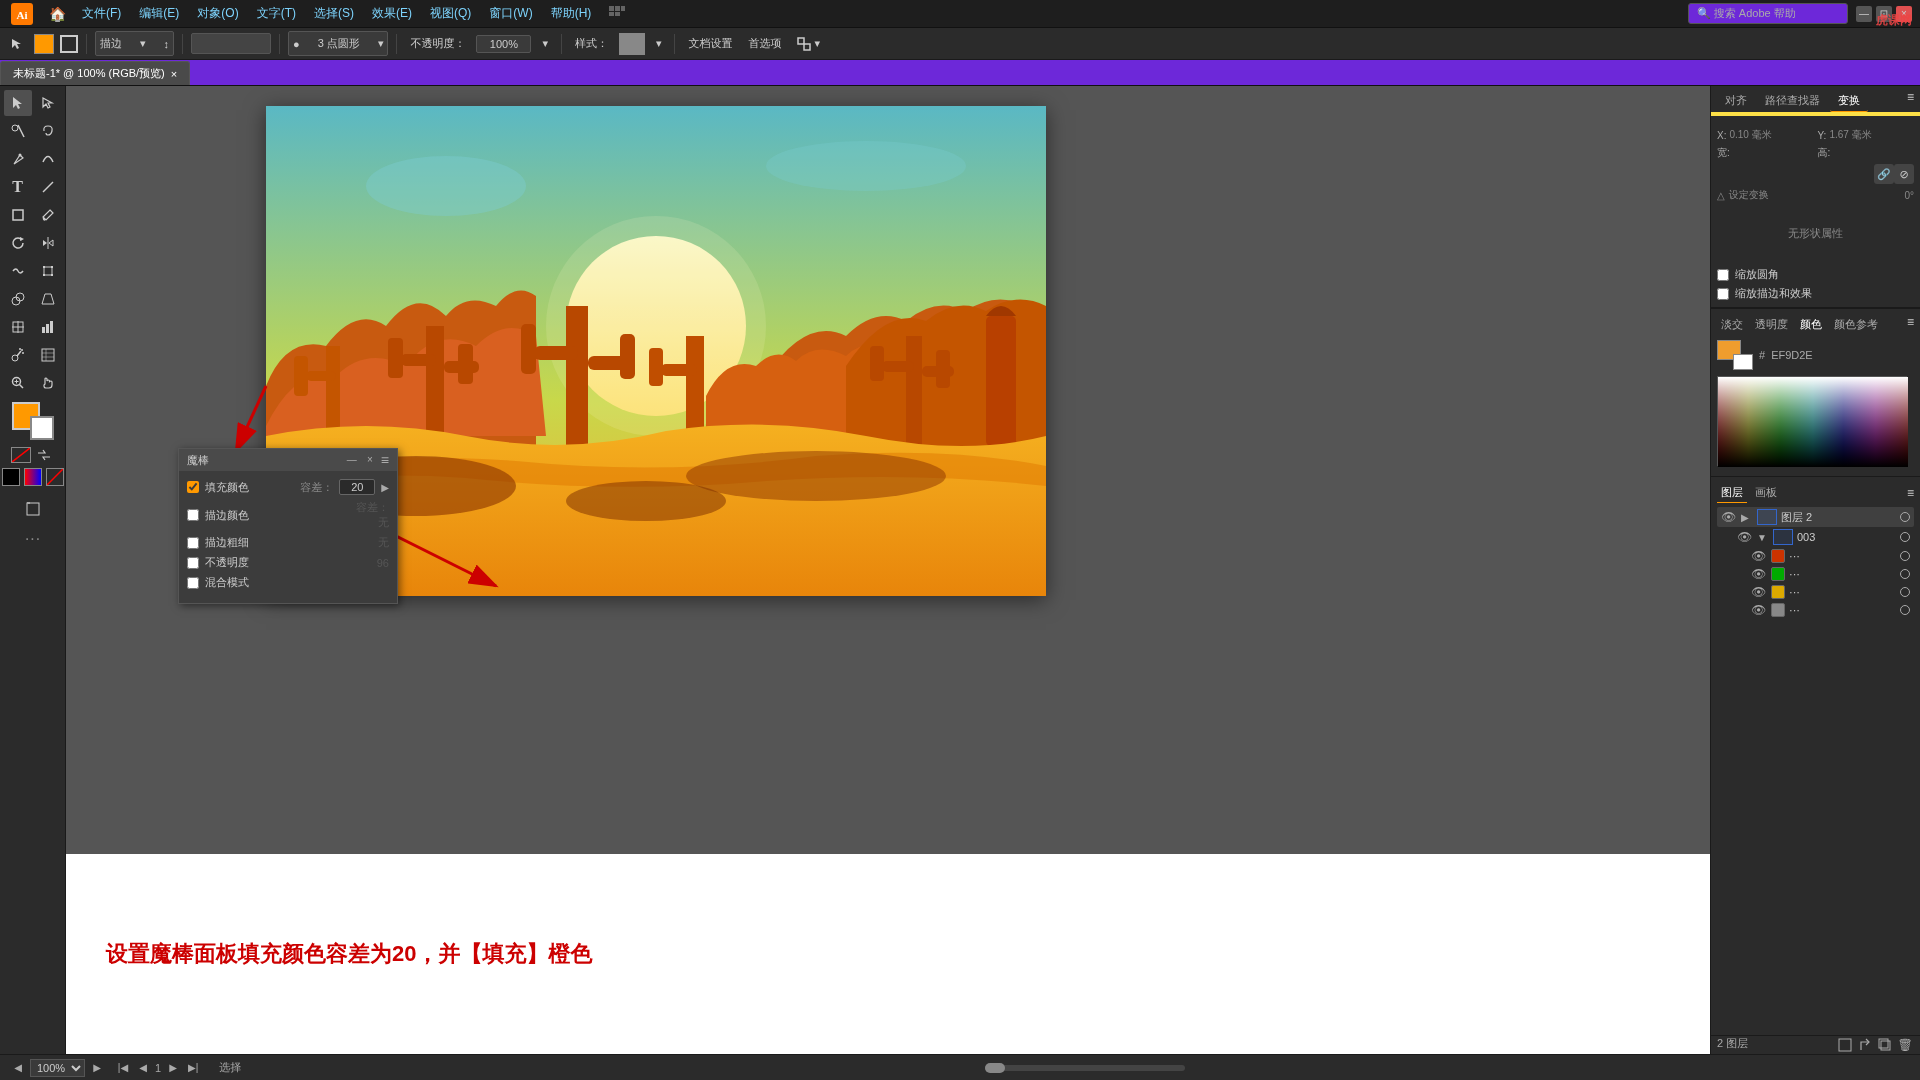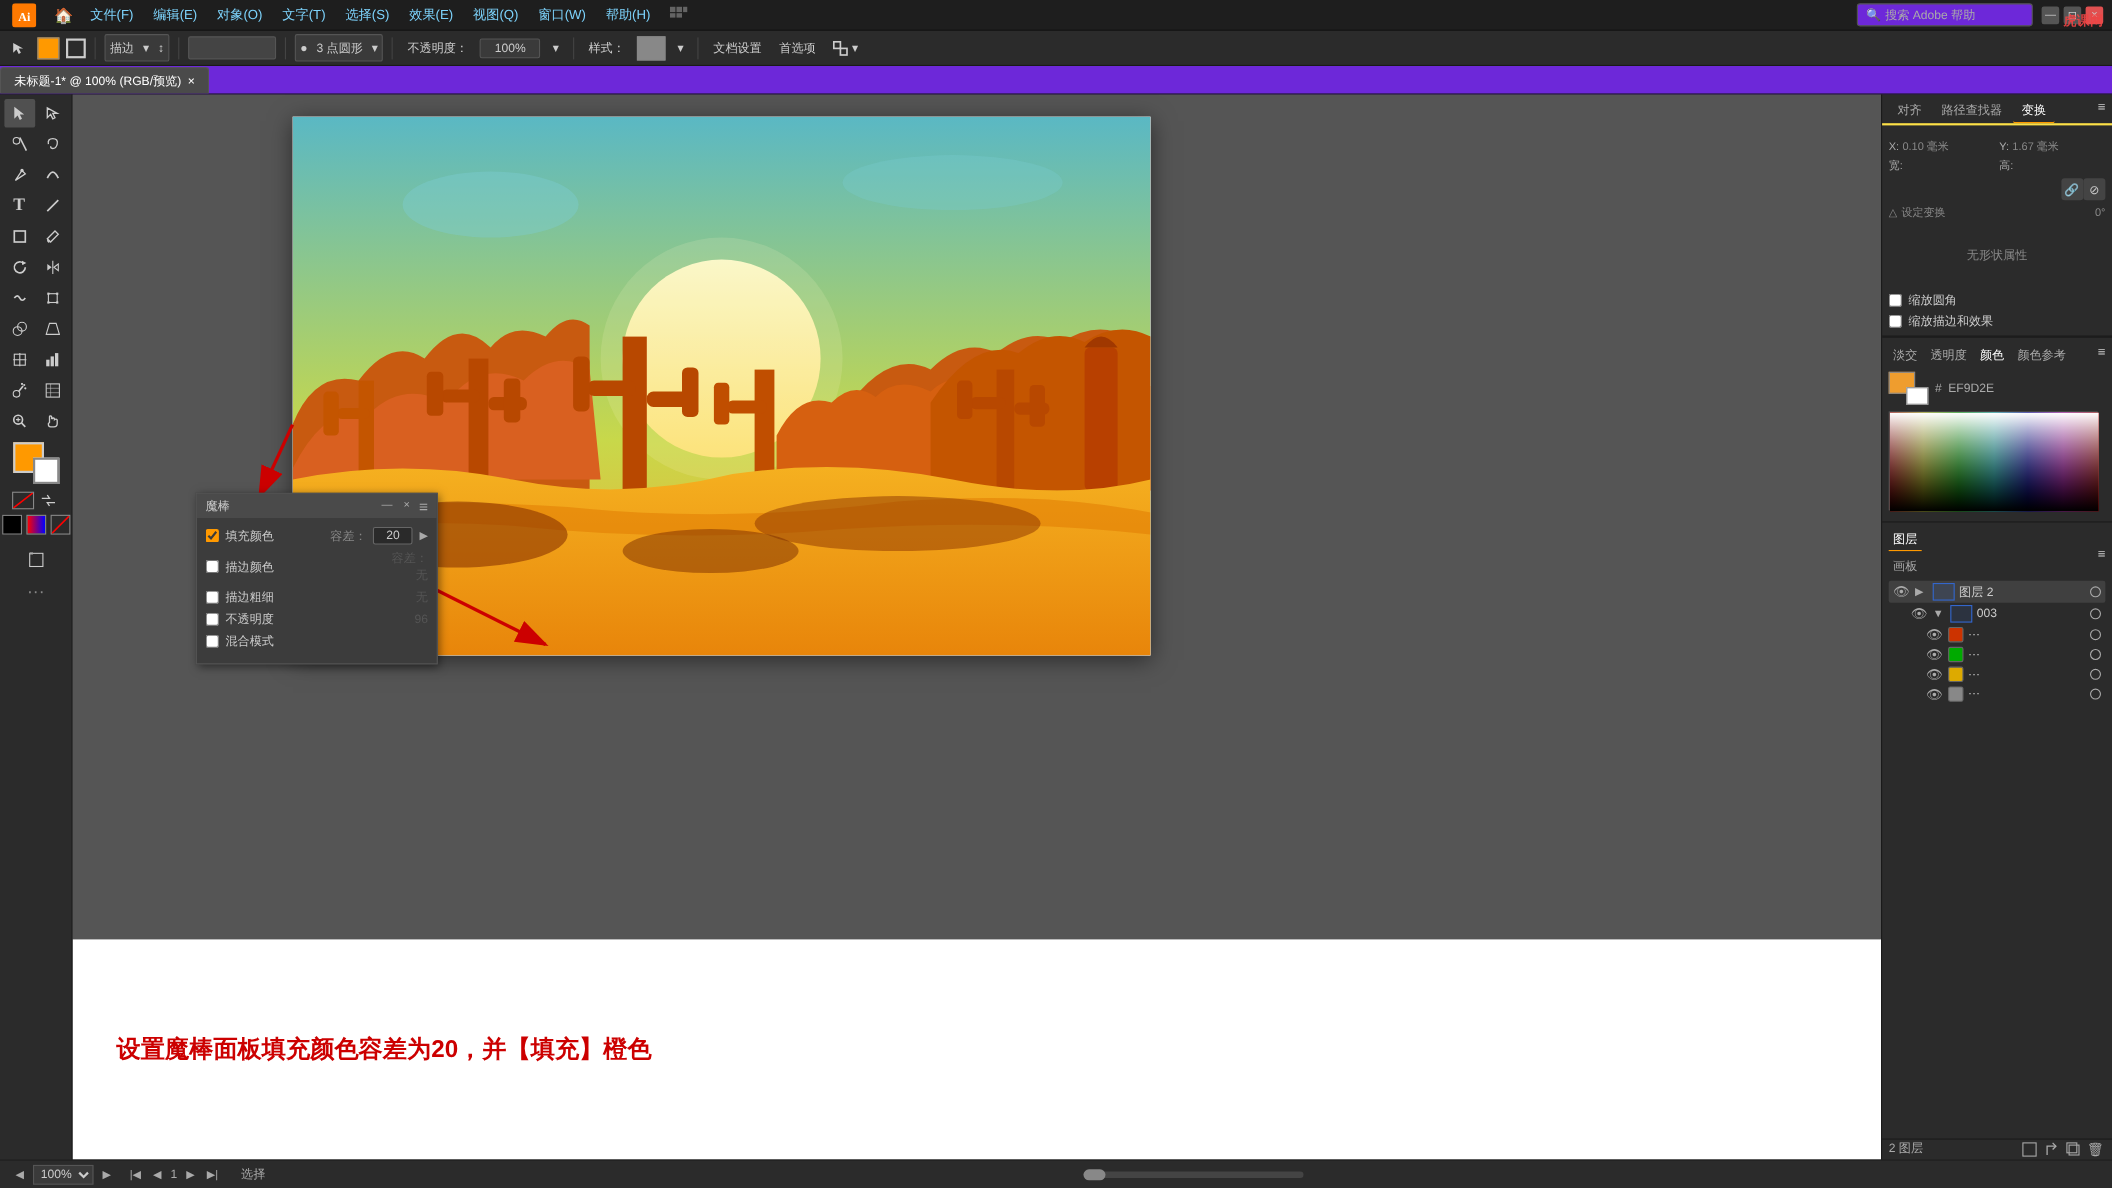--- a/index.html
+++ b/index.html
@@ -111,21 +111,21 @@
     }
     .toolbar-dropdown {
       background: #3a3a3a;
       border: 1px solid #555;
       border-radius: 2px;
       padding: 4px 4px;
       color: #ccc;
       font-size: 11px;
       display: flex;
       align-items: center;
-      gap: 8px;
+      gap: 18px;
       cursor: pointer;
     }
     .toolbar-input {
       background: #3a3a3a;
       border: 1px solid #555;
       border-radius: 2px;
       padding: 2px 6px;
       color: #ccc;
       font-size: 11px;
       width: 70px;
@@ -418,21 +418,20 @@
     }
     .layers-header {
       display: flex;
       align-items: center;
       justify-content: space-between;
       margin-bottom: 4px;
     }
     .layers-tabs {
       display: flex;
       gap: 4px;
-      flex-direction: column;
     }
     .layers-tab {
       font-size: 11px;
       color: #aaa;
       cursor: pointer;
       padding: 2px 4px;
     }
     .layers-tab.active { color: #fff; border-bottom: 1px solid #f90; }
     .layer-item {
       display: flex;
@@ -1033,21 +1032,21 @@
     <div class="annotation-area">
       <div class="annotation-text">
         <div>设置魔棒面板填充颜色容差为20，并【填充】橙色</div>
       </div>
     </div>
   </div>
 
   <div class="right-panel">
 
     <div style="padding: 0; border-bottom: 1px solid #1a1a1a;">
-      <div class="panel-tabs" style="padding: 4px 6px 0; border-bottom: 2px solid #fde047;">
+      <div class="panel-tabs" style="padding: 4px 6px 0; border-bottom: 4px solid #fde047;">
         <div class="panel-tab">对齐</div>
         <div class="panel-tab">路径查找器</div>
         <div class="panel-tab active">变换</div>
         <div style="margin-left:auto;">≡</div>
       </div>
 
       <div style="padding: 4px 6px;">
         <div class="transform-grid">
           <div style="display:flex; align-items:center; gap:3px;">
             <span style="font-size:10px; color:#aaa;">X:</span>

